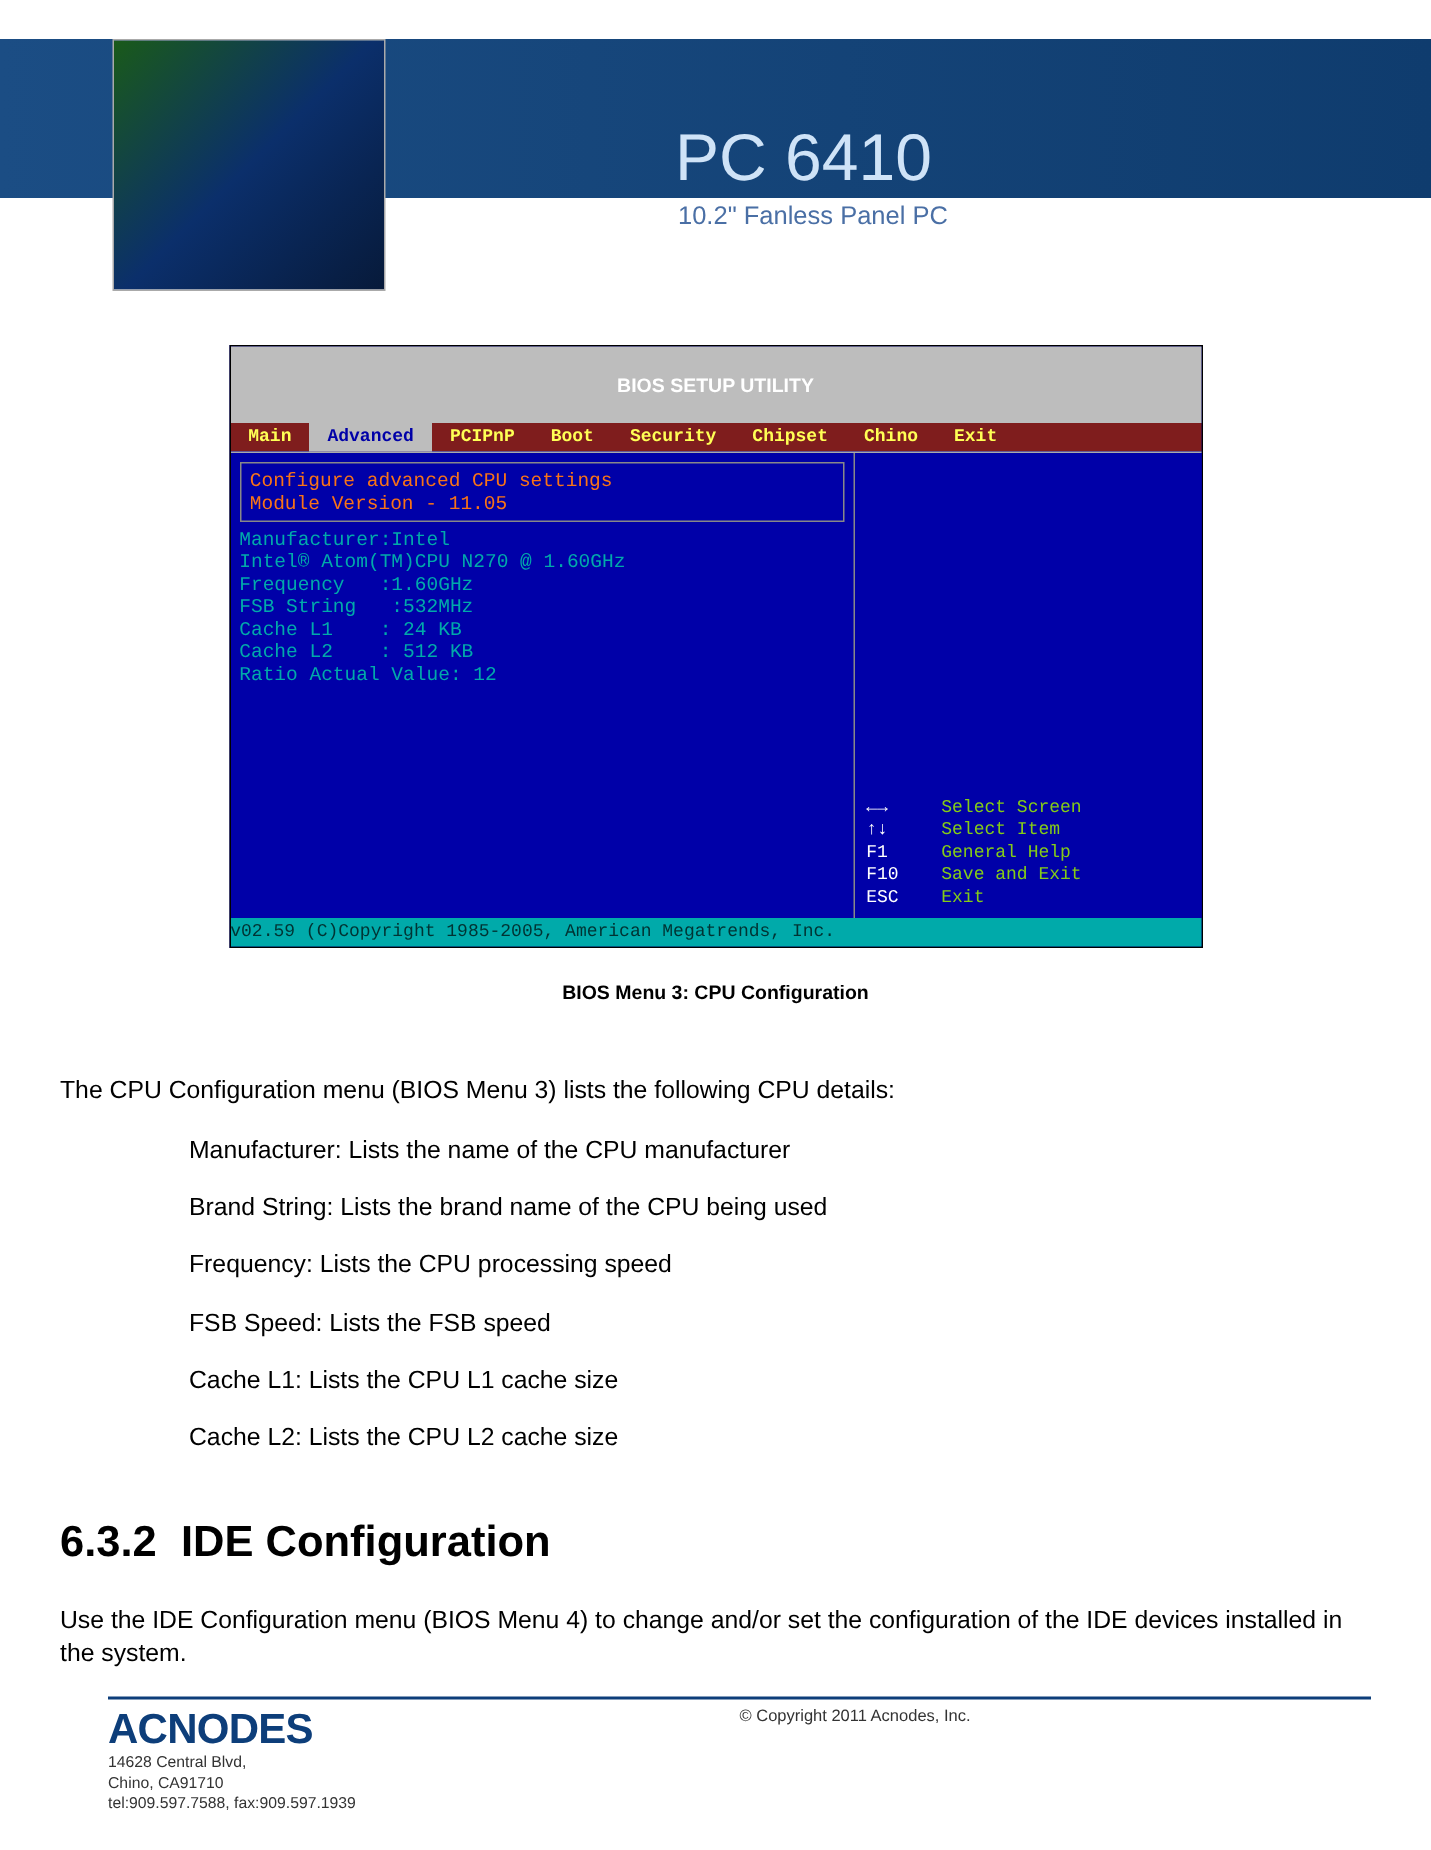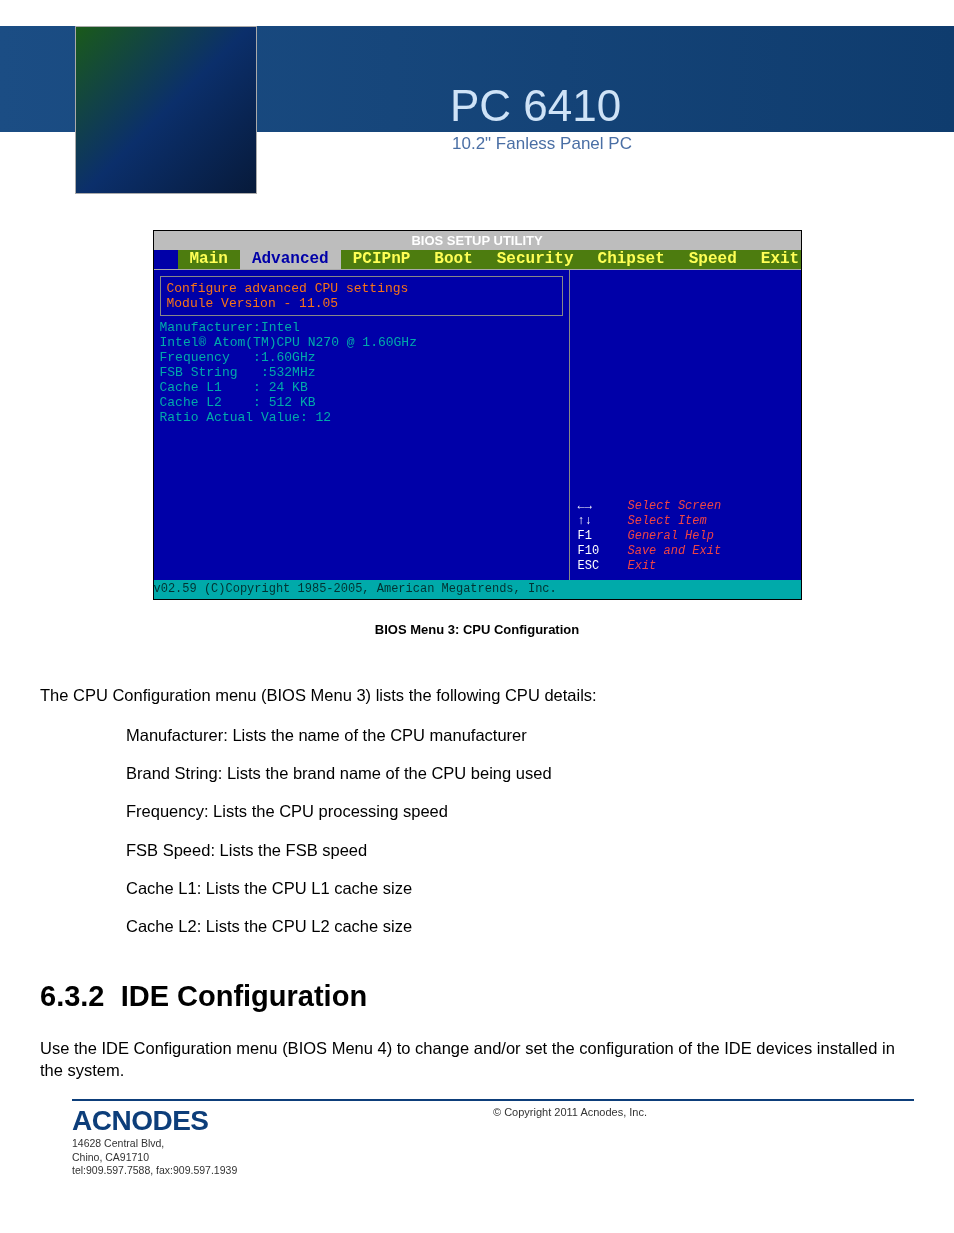--- a/index.html
+++ b/index.html
@@ -63,28 +63,27 @@
     color: #fff;
     border: 1px solid #000;
     position: relative;
   }
   .bios-top {
     background: #bdbdbd;
     color: #fff;
     text-align: center;
     font-weight: bold;
     font-size: 13px;
-    padding: 2px 0;
+    padding: 18px 0;
     font-family: Arial, sans-serif;
   }
   .bios-tabs {
     display: flex;
-    background: #4d7c0f;
-    font-size: 16px;
-    margin-left: 24px;
+    background: #7f1d1d;
+    font-size: 12px;
   }
   .bios-tab {
     padding: 2px 12px;
     color: #ffff55;
     font-weight: bold;
   }
   .bios-tab.active {
     background: #bdbdbd;
     color: #0000a8;
   }
@@ -114,21 +113,21 @@
     display: flex;
     flex-direction: column;
   }
   .bios-help {
     margin-top: auto;
     color: #fff;
     font-size: 12px;
   }
   .help-row { display: flex; }
   .help-key { width: 50px; color: #fff; }
-  .help-txt { color: #ef4444; font-style: italic; }
+  .help-txt { color: #84cc16; }
   .bios-footer {
     background: #00aaaa;
     color: #003333;
     text-align: left;
     font-size: 12px;
     padding: 2px 0;
     font-weight: normal;
   }
   .bios-caption {
     text-align: center;
@@ -202,21 +201,21 @@
 <div class="bios-wrap">
   <div class="bios">
     <div class="bios-top">BIOS SETUP UTILITY</div>
     <div class="bios-tabs">
       <span class="bios-tab">Main</span>
       <span class="bios-tab active">Advanced</span>
       <span class="bios-tab">PCIPnP</span>
       <span class="bios-tab">Boot</span>
       <span class="bios-tab">Security</span>
       <span class="bios-tab">Chipset</span>
-      <span class="bios-tab">Speed</span>
+      <span class="bios-tab">Chino</span>
       <span class="bios-tab">Exit</span>
     </div>
     <div class="bios-body">
       <div class="bios-left">
         <div class="bios-left-block">
           <div class="wline">Configure advanced CPU settings</div>
           <div class="wline">Module Version - 11.05</div>
         </div>
         <div class="cline">Manufacturer:Intel</div>
         <div class="cline">Intel® Atom(TM)CPU N270 @ 1.60GHz</div>

